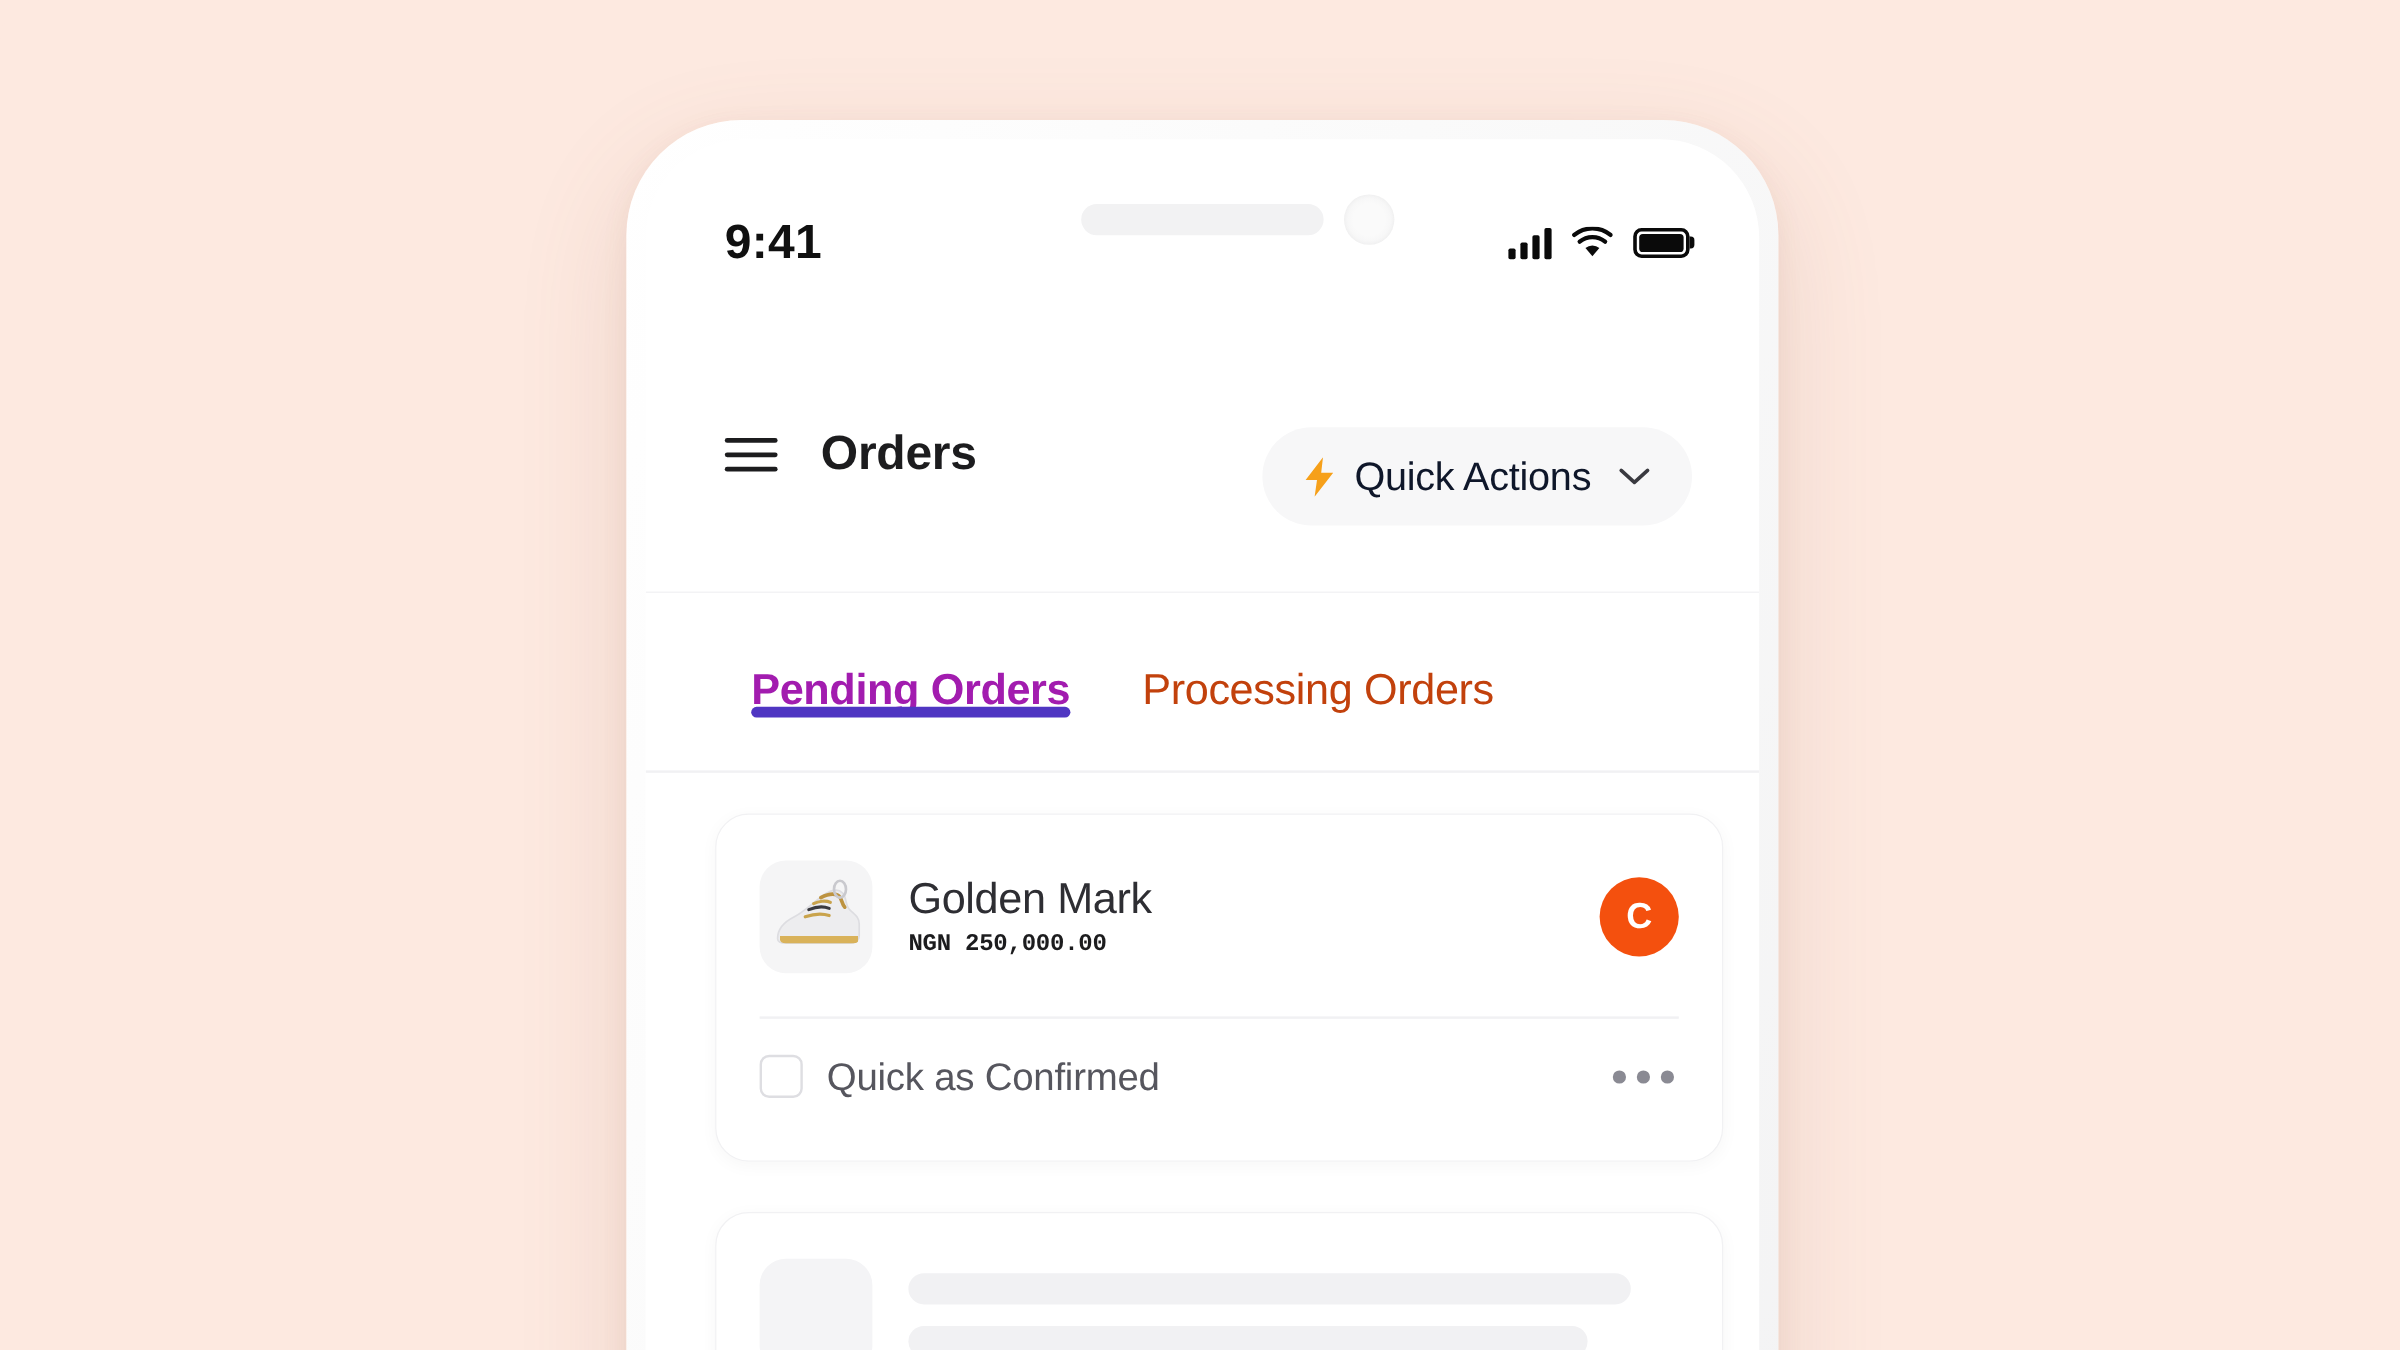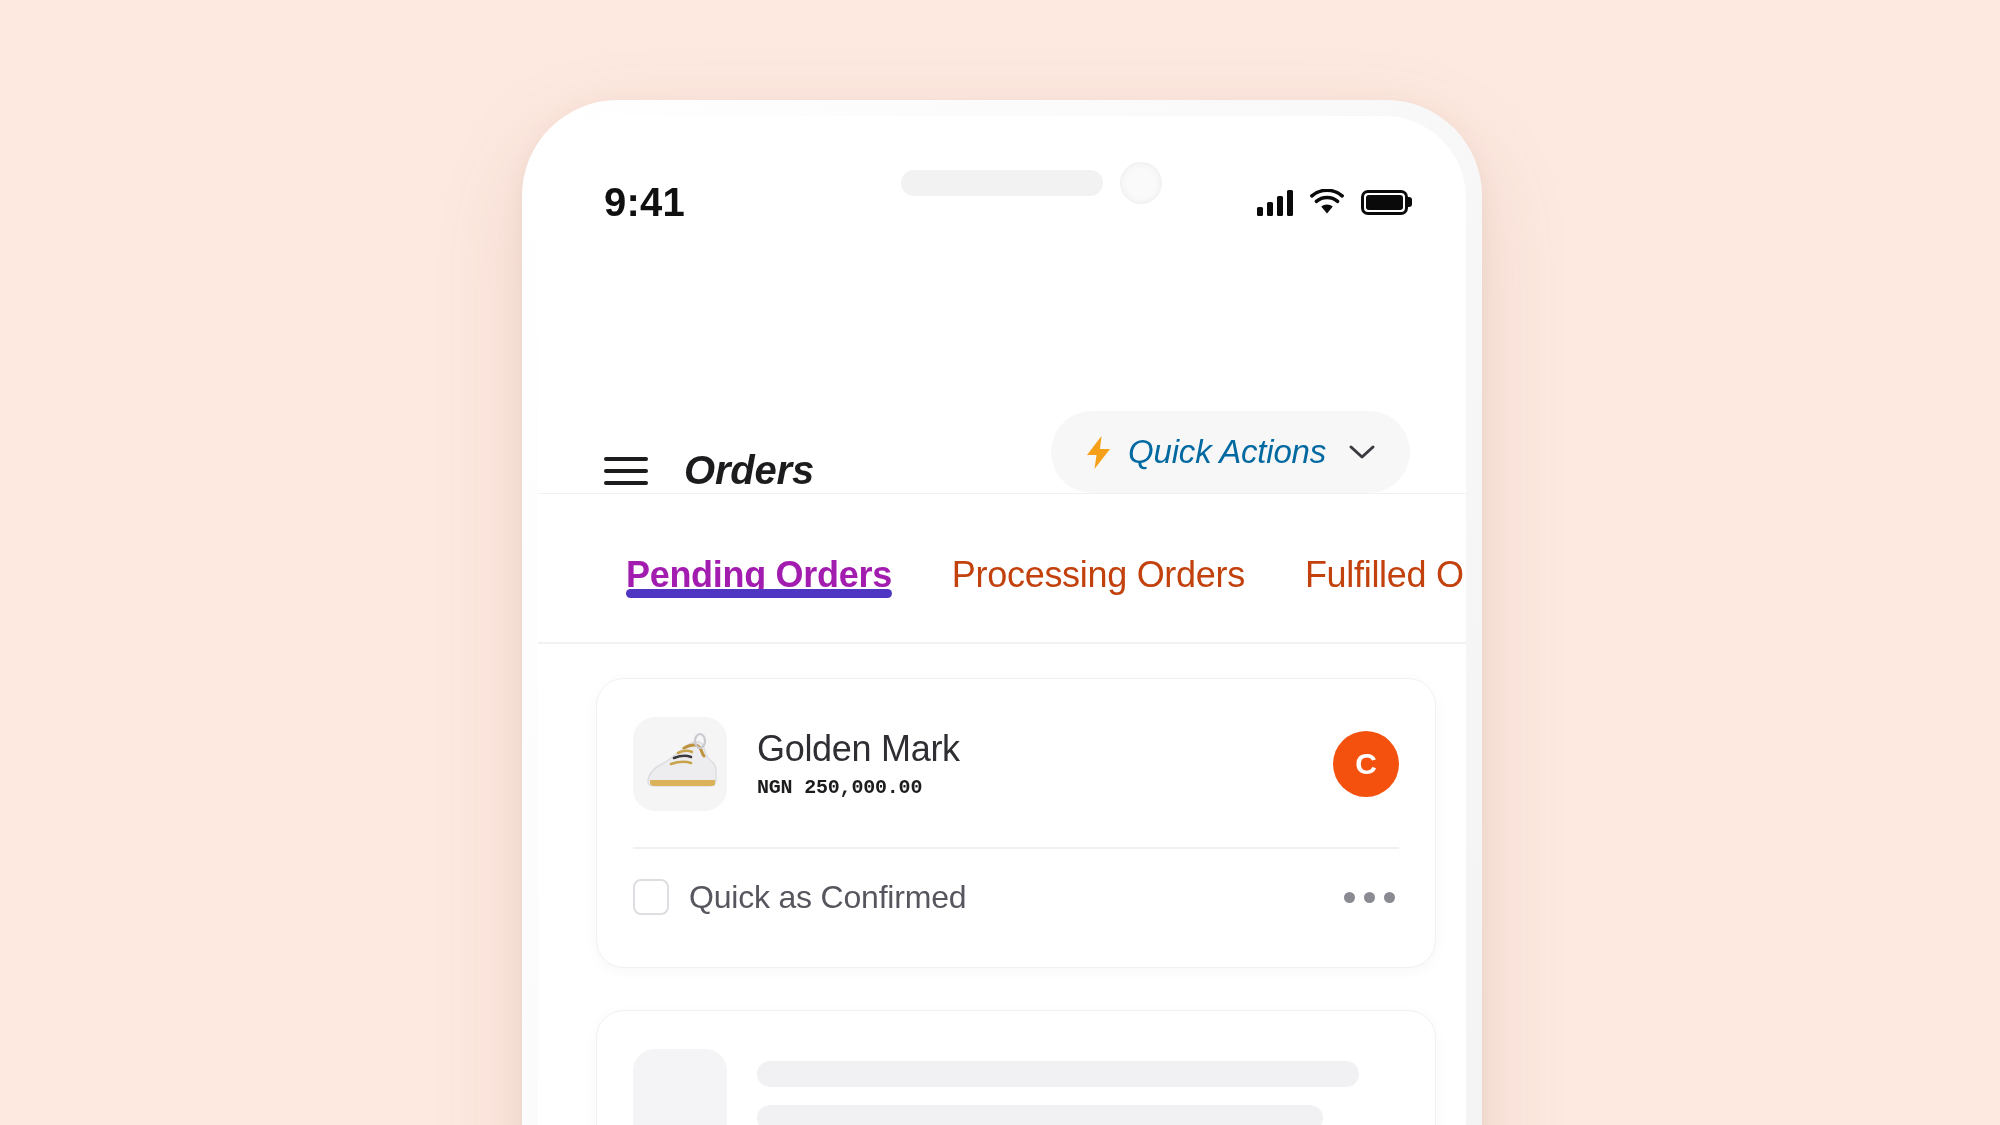--- a/index.html
+++ b/index.html
@@ -82,37 +82,36 @@
   .island-cam {
     position:absolute; top:46px; left:50%; transform:translateX(118px);
     width:42px; height:42px; border-radius:50%;
     background:radial-gradient(circle at 50% 50%, #FAFAFA 45%, #EFEFF0 100%);
     box-shadow:inset 0 0 4px rgba(0,0,0,.04);
   }
 
   
   .appbar {
     position:absolute; top:240px; left:0; width:100%; height:138px;
-    display:flex; align-items:flex-end; justify-content:space-between;
+    display:flex; align-items:flex-start; justify-content:space-between;
     padding:0 56px 0 66px;
     border-bottom:1.5px solid #F1F1F3;
-    font-style:italic;
   }
   .appbar-left { display:flex; align-items:center; gap:36px; }
   .ico-burger { width:44px; height:28px; display:flex; flex-direction:column; justify-content:space-between; }
   .ico-burger i { display:block; height:4px; background:#1C1C1E; border-radius:2px; width:100%; }
   .page-title { font-size:40px; font-weight:700; color:#1C1C1E; letter-spacing:-.2px; }
 
   .quick-actions {
     display:flex; align-items:center; gap:16px;
     background:#F7F7F8; border-radius:44px;
     padding:22px 34px;
     cursor:pointer;
   }
-  .qa-label { font-size:33px; color:#0369a1; font-weight:400; letter-spacing:-.2px; }
+  .qa-label { font-size:33px; color:#0f172a; font-weight:400; letter-spacing:-.2px; }
   .ico-bolt { width:27px; height:33px; flex:none; }
   .ico-chev { width:28px; height:18px; flex:none; margin-left:6px; }
 
   
   .tabs {
     position:absolute; top:400px; left:0; width:100%;
     display:flex; align-items:flex-start; gap:0;
     padding-left:58px;
     border-bottom:2px solid #F1F1F3; height:128px;
   }
@@ -234,21 +233,20 @@
           <span class="qa-label">Quick Actions</span>
           <svg class="ico-chev" viewBox="0 0 28 18">
             <path d="M3 4 L14 14 L25 4" stroke="#3A3A40" stroke-width="3" fill="none" stroke-linecap="round" stroke-linejoin="round"></path>
           </svg>
         </div>
       </div>
 
       <div class="tabs">
         <div class="tab active">Pending Orders</div>
         <div class="tab">Processing Orders</div>
-        <div class="tab">Fulfilled O</div>
       </div>
 
       <div class="card card-1">
         <div class="card-top">
           <div class="thumb">
             <svg viewBox="0 0 88 88">
               <path d="M12 62 C12 54 18 48 26 44 C34 40 42 32 50 26 C56 22 62 20 66 24 C70 28 68 34 72 38 C76 42 80 44 80 50 L80 60 C80 64 77 66 73 66 L19 66 C15 66 12 65 12 62 Z" fill="#EDEDEF" stroke="#DDDDE1" stroke-width="1.4"></path>
               <path d="M14 60 L79 60 L79 64 C79 65.6 77.4 66 74 66 L19 66 C15.6 66 14 65 14 63 Z" fill="#D9B25A"></path>
               <path d="M48 28 C52 26 58 24 62 26 C66 28 65 33 68 36" stroke="#BD9340" stroke-width="3" fill="none" stroke-linecap="round"></path>
               <path d="M42 33 C46 31 52 30 56 32" stroke="#C9A34C" stroke-width="2.6" fill="none" stroke-linecap="round"></path>

